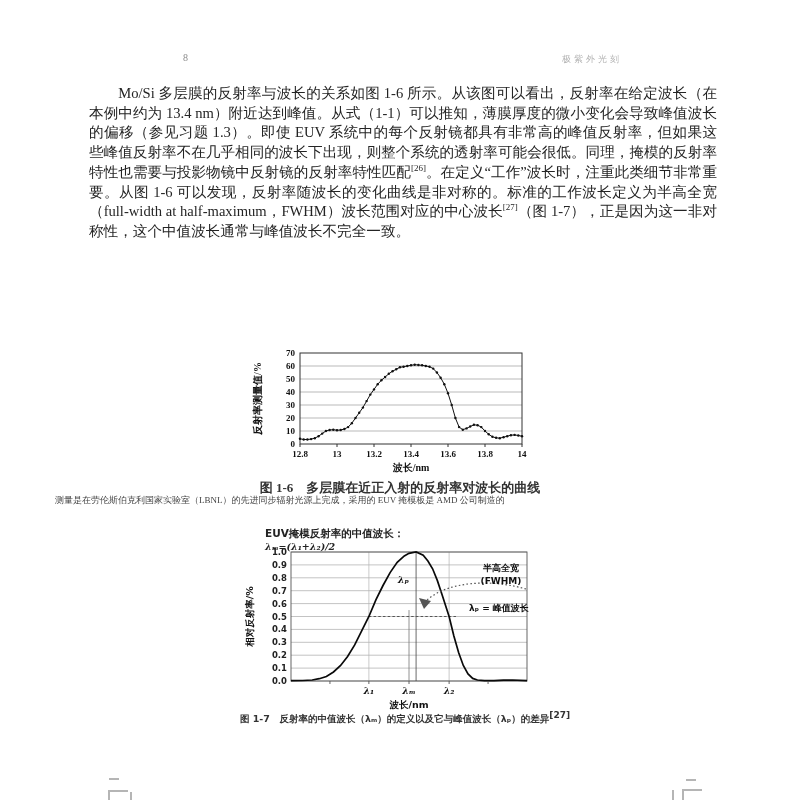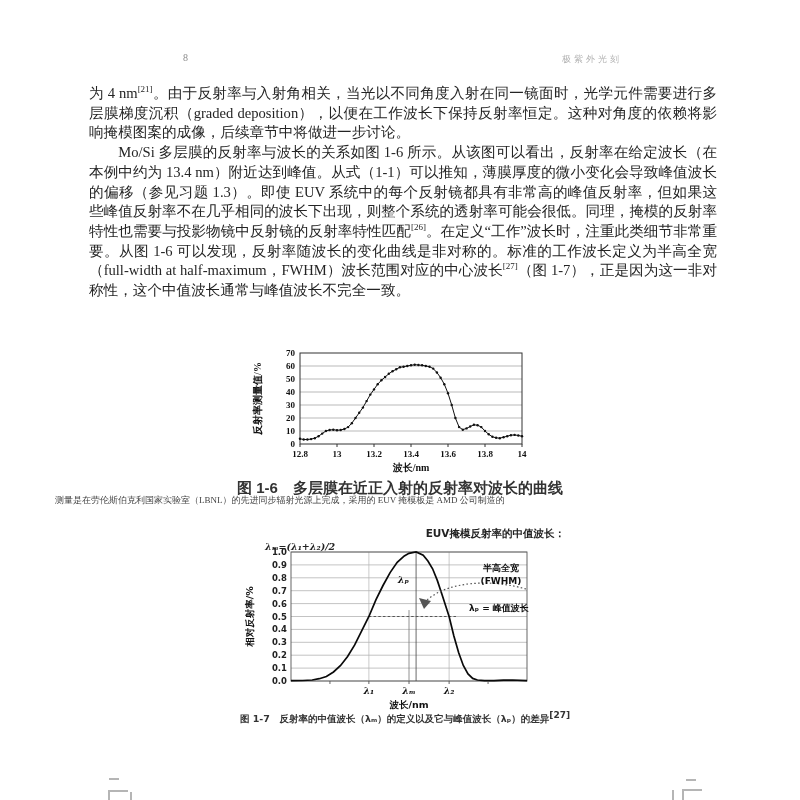--- a/index.html
+++ b/index.html
@@ -6,24 +6,24 @@
   body{width:800px;height:800px;background:#ffffff;position:relative;overflow:hidden;
        font-family:"Liberation Serif",serif;}
   .abs{position:absolute;}
   .hdr-num{left:183px;top:52px;font-size:10px;color:#8a8a8a;}
   .hdr-title{left:562px;top:53px;font-size:9px;color:#b3b3b3;letter-spacing:3px;text-align:center;}
   #body-text{left:89px;top:84px;width:628px;font-size:14.6px;line-height:19.7px;
              text-align:justify;color:#242424;}
   #body-text p{margin:0;}
   #body-text p.indent{text-indent:2em;}
   sup{font-size:9px;line-height:0;}
-  .cap-a{left:0;top:479px;width:800px;text-align:center;font-size:15px;font-weight:bold;
-         color:#333;font-family:Liberation Sans, sans-serif;}
+  .cap-a{left:0;top:479px;width:800px;text-align:center;font-size:13px;font-weight:bold;
+         color:#333;font-family:Liberation Serif, serif;}
   .cap-b{left:55px;top:494px;width:700px;text-align:left;font-size:9px;color:#444;}
-  .fig2-title{left:265px;top:527px;width:300px;text-align:right;font-size:10.5px;
+  .fig2-title{left:265px;top:527px;width:300px;text-align:left;font-size:10.5px;
               font-weight:bold;color:#222;font-family:"DejaVu Sans",sans-serif;}
   .fig2-formula{left:265px;top:541px;width:300px;font-size:9.5px;
                 font-weight:bold;font-style:italic;color:#222;font-family:"DejaVu Serif",serif;}
   .cap-c{left:0;top:713px;width:810px;text-align:center;font-size:9.5px;font-weight:bold;
          color:#333;font-family:"DejaVu Sans",sans-serif;}
   
   .c1tick{font:bold 9px "Liberation Serif",serif;fill:#111;}
   .c1lab{font:bold 10px "Liberation Serif",serif;fill:#111;}
   .c2tick{font:bold 8.5px "DejaVu Sans",sans-serif;fill:#222;}
   .c2lam{font:italic bold 9.5px "DejaVu Serif",serif;fill:#111;}
@@ -31,21 +31,20 @@
   .c2axis{font:bold 9.5px "DejaVu Sans",sans-serif;fill:#111;}
   .mark{background:#b5b5b5;}
 </style>
 </head>
 <body>
 
 <div class="abs hdr-num">8</div>
 <div class="abs hdr-title">极紫外光刻</div>
 
 <div id="body-text" class="abs">
-  <p>为 4 nm<sup>[21]</sup>。由于反射率与入射角相关，当光以不同角度入射在同一镜面时，光学元件需要进行多层膜梯度沉积（graded deposition），以便在工作波长下保持反射率恒定。这种对角度的依赖将影响掩模图案的成像，后续章节中将做进一步讨论。</p>
   <p class="indent">Mo/Si 多层膜的反射率与波长的关系如图 1-6 所示。从该图可以看出，反射率在给定波长（在本例中约为 13.4 nm）附近达到峰值。从式（1-1）可以推知，薄膜厚度的微小变化会导致峰值波长的偏移（参见习题 1.3）。即使 EUV 系统中的每个反射镜都具有非常高的峰值反射率，但如果这些峰值反射率不在几乎相同的波长下出现，则整个系统的透射率可能会很低。同理，掩模的反射率特性也需要与投影物镜中反射镜的反射率特性匹配<sup>[26]</sup>。在定义“工作”波长时，注重此类细节非常重要。从图 1-6 可以发现，反射率随波长的变化曲线是非对称的。标准的工作波长定义为半高全宽（full-width at half-maximum，FWHM）波长范围对应的中心波长<sup>[27]</sup>（图 1-7），正是因为这一非对称性，这个中值波长通常与峰值波长不完全一致。</p>
 </div>
 
 <svg id="c1" class="abs" style="left:250px;top:347px;" width="300" height="130">
     <text x="45" y="100.2" class="c1tick" text-anchor="end">0</text>
     <line x1="50" y1="84" x2="272" y2="84" stroke="#8a8a8a" stroke-width="0.6"></line>
     <text x="45" y="87.2" class="c1tick" text-anchor="end">10</text>
     <line x1="50" y1="71" x2="272" y2="71" stroke="#8a8a8a" stroke-width="0.6"></line>
     <text x="45" y="74.2" class="c1tick" text-anchor="end">20</text>
     <line x1="50" y1="58" x2="272" y2="58" stroke="#8a8a8a" stroke-width="0.6"></line>

